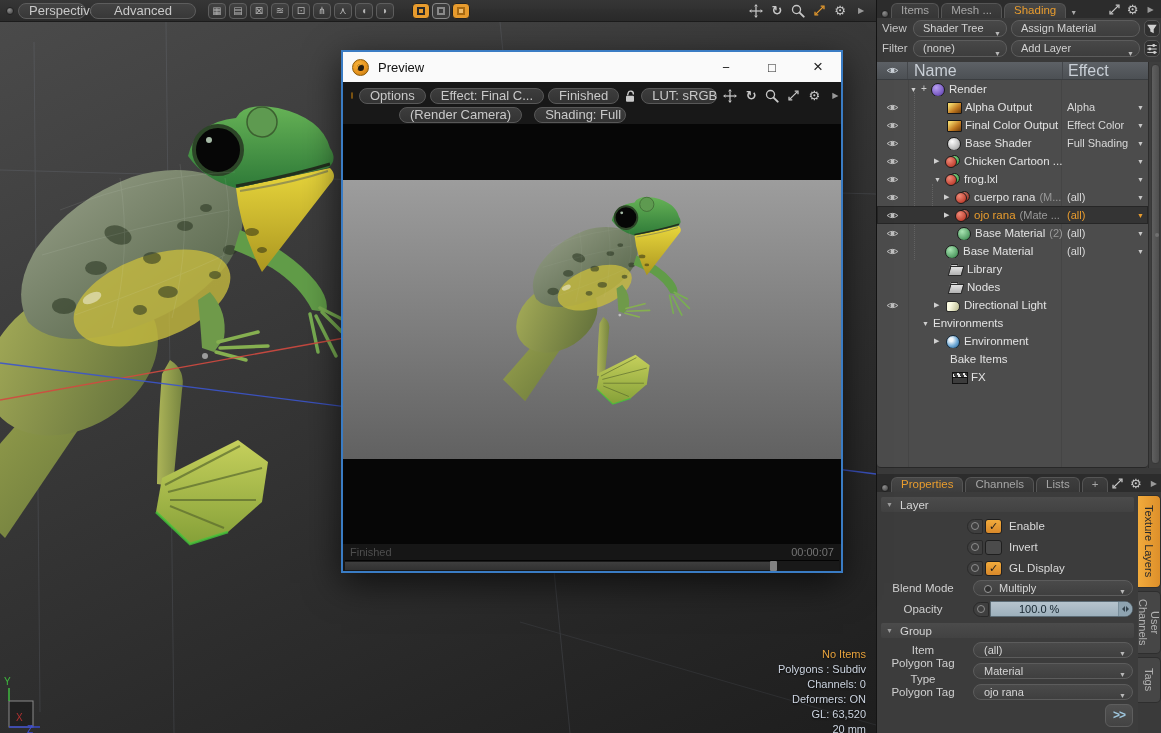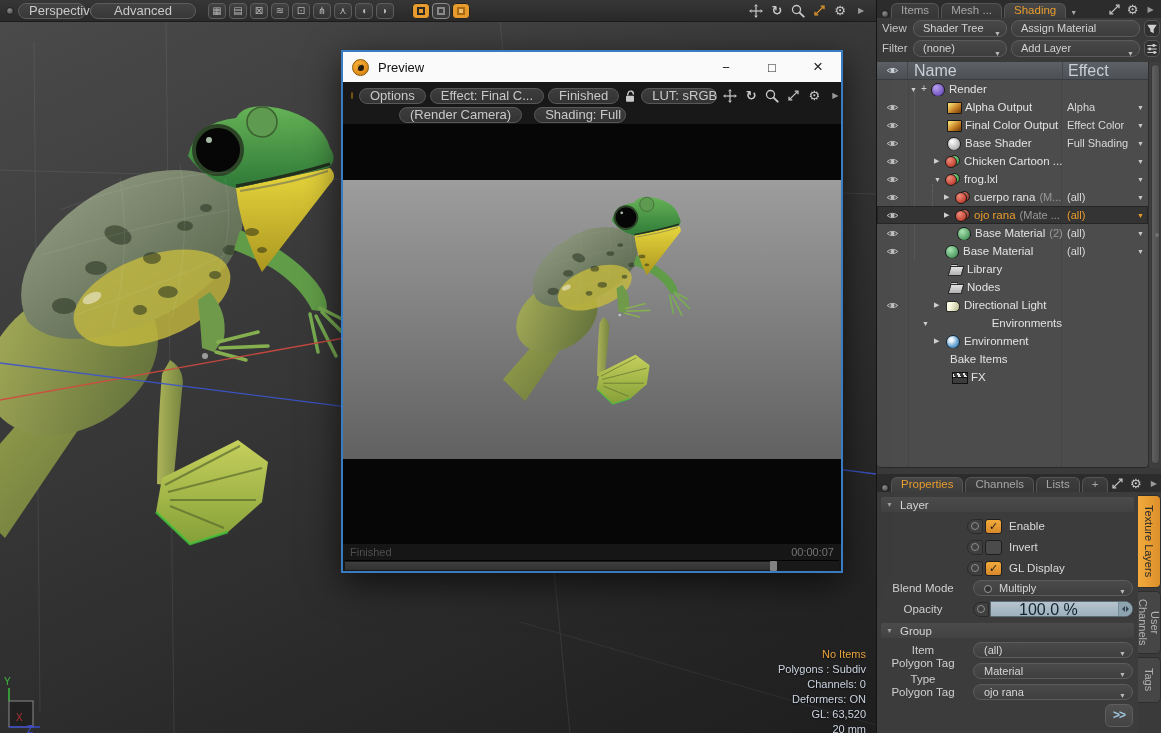--- a/index.html
+++ b/index.html
@@ -137,21 +137,21 @@
      font-size:11px;font-weight:bold;color:#1c1c1c}
   .cbx.on{background:linear-gradient(#f2ab3c,#d8882a)}
   .cbx.off{background:#4b4b4b}
   .clab{position:absolute;color:#dadada}
   .pdd{position:absolute;height:16px;background:linear-gradient(#4a4a4a,#3f3f3f);border:1px solid #5c5c5c;border-radius:8px;
      color:#d5d5d5;font-size:11px;line-height:14px;padding:0 16px 0 10px}
   .pdd .ar{position:absolute;right:6px;top:4px;font-size:7px;color:#b8b8b8}
   .pdd .ring{display:inline-block;width:8px;height:8px;border-radius:50%;border:1.5px solid #9a9a9a;background:#303030;
      vertical-align:-1px;margin-right:7px}
   .opfield{position:absolute;height:16px;background:linear-gradient(#b6c4ce,#9db0bc);border:1px solid #5c6c76;border-radius:0 8px 8px 0;
-     color:#14242e;font-size:16px;line-height:15px;padding-left:28px}
+     color:#14242e;font-size:11px;line-height:15px;padding-left:28px}
   .opfield .step{position:absolute;right:0;top:0;bottom:0;width:14px;background:#8ea3b0;border-left:1px solid #7a8f9c;
      border-radius:0 8px 8px 0;display:flex;align-items:center;justify-content:center;gap:1px}
   .opfield .step b{width:0;height:0;border-top:3px solid transparent;border-bottom:3px solid transparent}
   .opfield .step b.l{border-right:3px solid #33424c}
   .opfield .step b.r{border-left:3px solid #33424c}
   #more-btn{position:absolute;left:228px;top:212px;width:28px;height:23px;background:linear-gradient(#505050,#434343);
      border:1px solid #5e5e5e;border-radius:6px;color:#9ec6dd;font-size:12px;font-weight:bold;text-align:center;line-height:21px;letter-spacing:-1px}
   
   .vtab{position:absolute;left:261px;width:23px;writing-mode:vertical-rl;text-align:center;font-size:11px;
      border:1px solid #2e2e2e;border-left:none;border-radius:0 5px 5px 0;display:flex;align-items:center;justify-content:center}
@@ -724,21 +724,21 @@
               <span class="twist">▶</span>
               <span class="ti ti-directional-light"></span>
               <span class="lab">Directional Light</span>
             </span>
             <span class="fxc">
               <span class="fx"></span>
             </span>
           </div>
           <div class="trow">
             <span class="eyec"></span>
-            <span class="namec" style="padding-left: 14px; justify-content: space-between;">
+            <span class="namec" style="padding-left: 14px;">
               <span class="twist">▼</span>
               <span class="lab">Environments</span>
             </span>
             <span class="fxc">
               <span class="fx"></span>
             </span>
           </div>
           <div class="trow">
             <span class="eyec"></span>
             <span class="namec" style="padding-left: 26px;">

